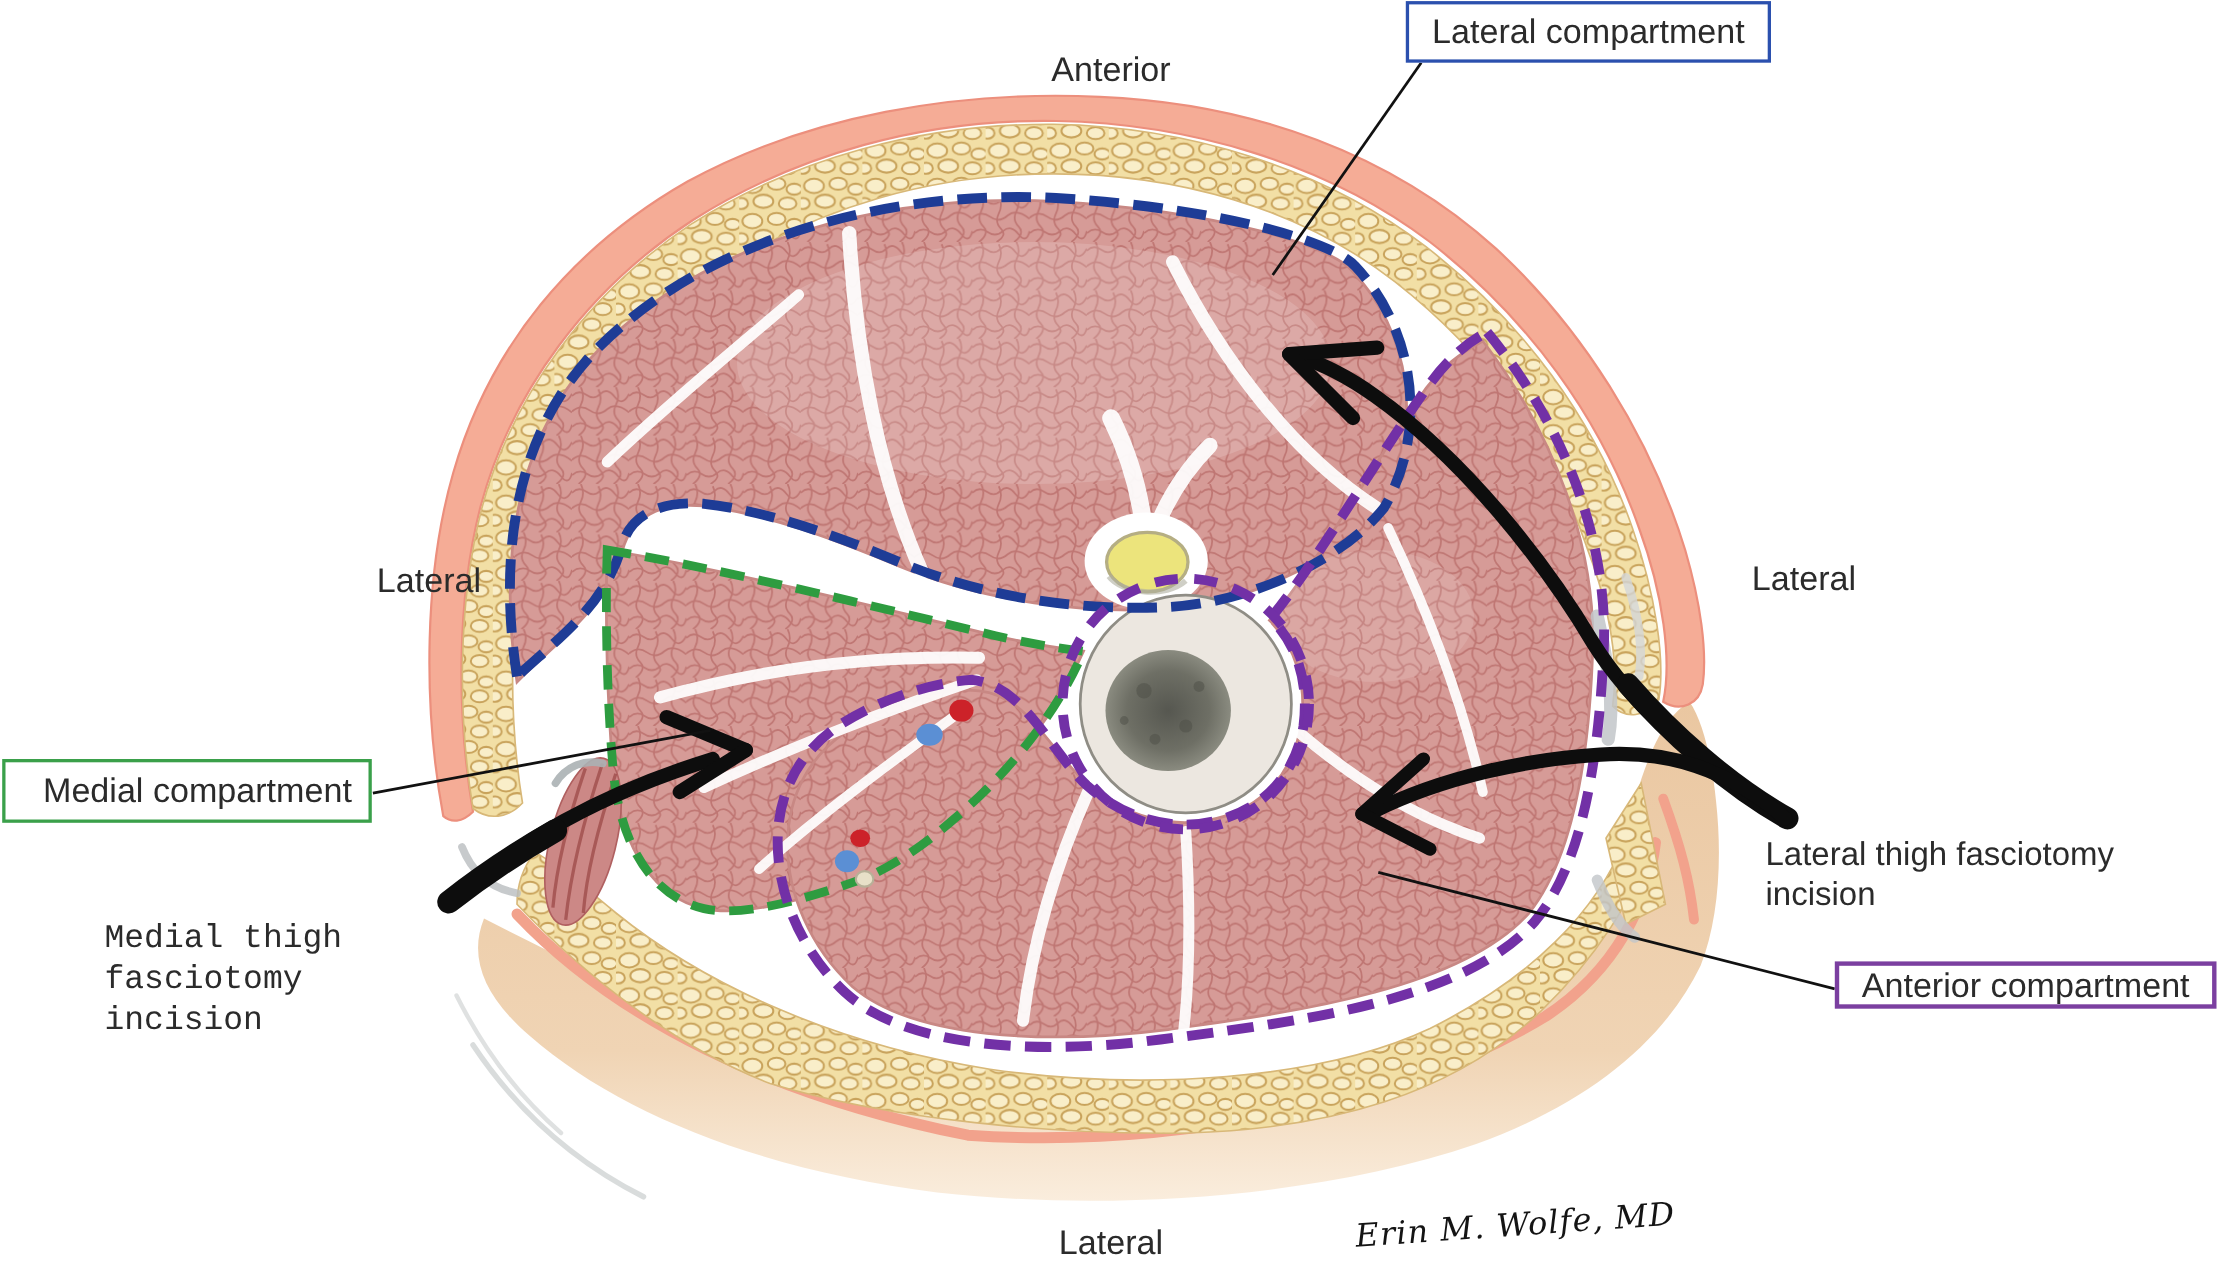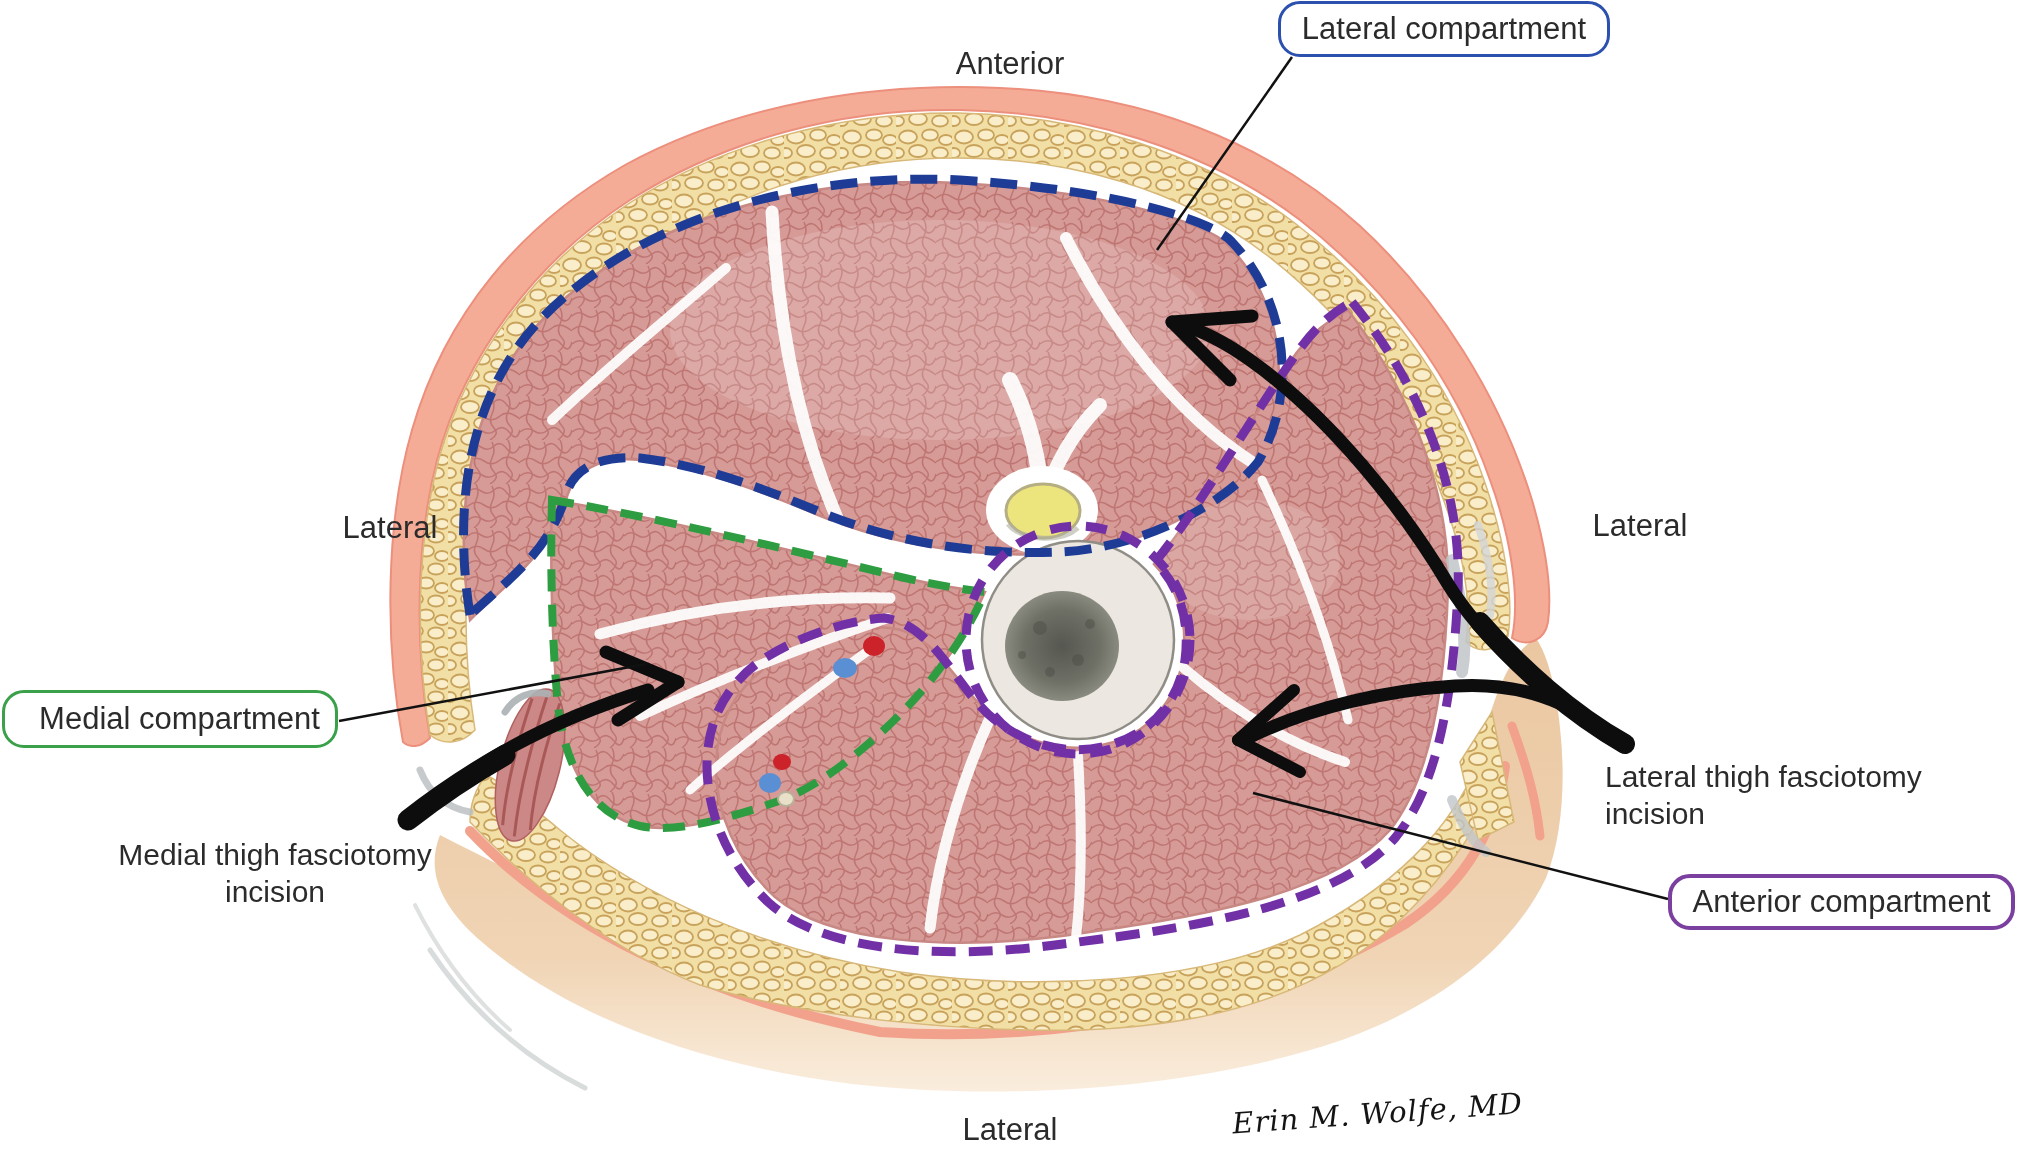--- a/index.html
+++ b/index.html
@@ -1,26 +1,26 @@
 <!DOCTYPE html>
 <html><head>
 <meta charset="utf-8">
 <style>
   html,body{margin:0;padding:0;background:#ffffff;}
   #stage{position:relative;width:2019px;height:1169px;background:#ffffff;overflow:hidden;
          font-family:"Liberation Sans", sans-serif;color:#262626;}
   #stage svg{position:absolute;left:0;top:0;}
   .orient{position:absolute;font-size:31px;color:#2b2b2b;text-align:center;}
   .boxlabel{position:absolute;display:flex;align-items:center;justify-content:center;
-            background:#ffffff;font-size:31px;color:#2b2b2b;box-sizing:border-box;border-radius:22px;}
+            background:#ffffff;font-size:31px;color:#2b2b2b;box-sizing:border-box;}
   .box-blue{border:3px solid #2B50AE;}
   .box-green{border:3px solid #3AA04A;}
   .box-purple{border:4px solid #7B3FA0;}
   .incision{position:absolute;font-size:30px;line-height:37px;color:#2b2b2b;}
-  .inc-right{text-align:center;}
+  .inc-right{text-align:left;font-family:Liberation Mono, monospace;}
   .inc-left{text-align:left;}
   #signature{position:absolute;left:1232px;top:1096px;width:300px;
              font-family:"DejaVu Serif", serif;font-style:italic;font-size:29px;
              color:#141414;transform:rotate(-4deg);letter-spacing:1px;}
 </style>
 </head>
 <body>
 
 <div id="stage">
 
@@ -226,21 +226,21 @@
 <div class="orient" style="left:320px;top:510px;width:140px;">Lateral</div>
 <div class="orient" style="left:1560px;top:508px;width:160px;">Lateral</div>
 <div class="orient" style="left:920px;top:1112px;width:180px;">Lateral</div>
 
 <div class="boxlabel box-blue" style="left:1278px;top:1px;width:332px;height:56px;">
   <span>Lateral compartment</span>
 </div>
 <div class="boxlabel box-green" style="left:2px;top:690px;width:336px;height:58px;padding-left:19px;">
   <span>Medial compartment</span>
 </div>
-<div class="boxlabel box-purple" style="left:1668px;top:874px;width:347px;height:56px;">
+<div class="boxlabel box-purple" style="left:1668px;top:874px;width:347px;height:43px;">
   <span>Anterior compartment</span>
 </div>
 
 <div class="incision inc-right" style="left:95px;top:836px;width:360px;">
   <div>Medial thigh fasciotomy</div>
   <div>incision</div>
 </div>
 <div class="incision inc-left" style="left:1605px;top:758px;width:430px;">
   <div>Lateral thigh fasciotomy</div>
   <div>incision</div>

